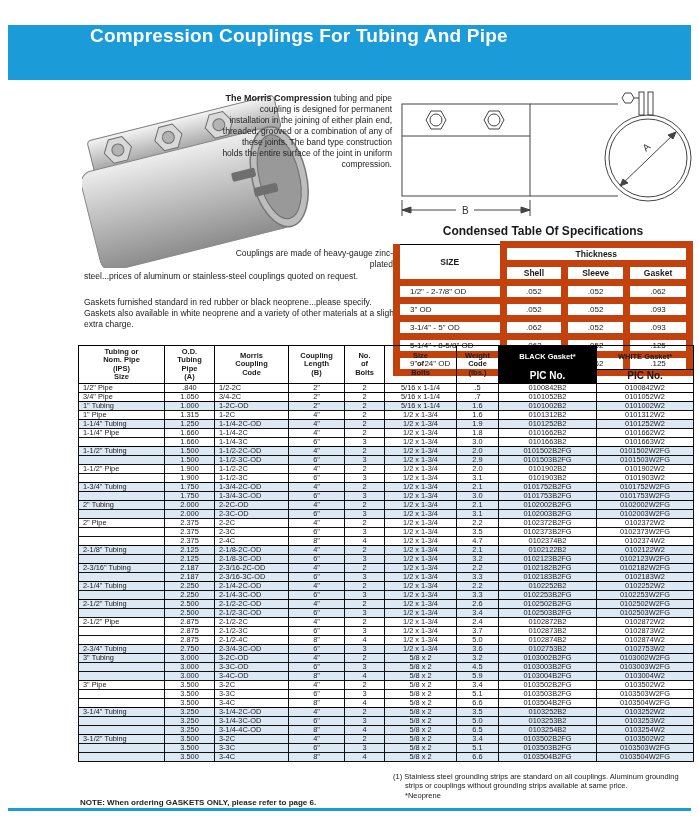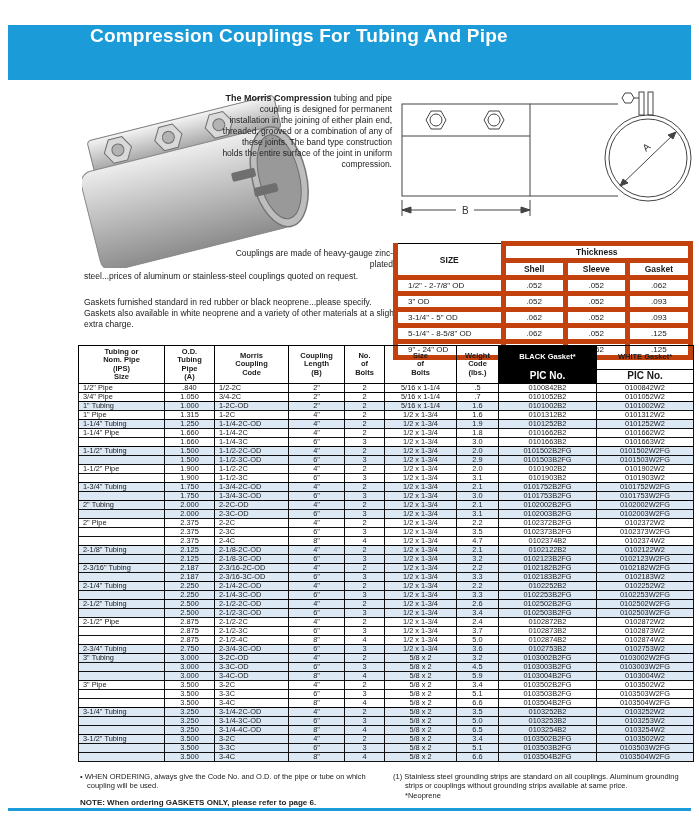--- a/index.html
+++ b/index.html
@@ -19,21 +19,21 @@
   .p2r { left:225px; top:248px; width:168px; text-align:right; }
   .p2l { left:84px; top:271px; width:308px; }
   .p3 { left:84px; top:297px; width:314px; }
 
   .diagram { position:absolute; left:394px; top:88px; }
 
   .spec-title { position:absolute; left:393px; top:224px; width:300px; text-align:center;
     font-size:12px; font-weight:bold; }
   .spec-table { position:absolute; left:393px; top:241px; width:300px; border-collapse:collapse;
     font-size:8px; }
-  .spec-table th, .spec-table td { border:5px solid #c2410c; text-align:center; padding:1px 2px; }
+  .spec-table th, .spec-table td { border:7px solid #c2410c; text-align:center; padding:1px 2px; }
   .spec-table th { font-size:8.5px; font-weight:bold; }
   .spec-table td { height:15px; }
   .spec-table td.left { text-align:left; padding-left:10px; }
   .spec-table th.sizehead { border-top:1px solid #000; }
 
   .main-table { position:absolute; left:78px; top:345px; width:615px; border-collapse:collapse;
     font-size:7.4px; border:1.5px solid #000; table-layout:fixed; }
   .main-table th { border:1px solid #000; font-size:7.5px; font-weight:bold;
     white-space:pre-line; vertical-align:middle; line-height:8.5px; padding:1px 1px; }
   .main-table td { border:1px solid #111; text-align:center; height:8.5px;
@@ -128,20 +128,21 @@
         <line x1="8" y1="122" x2="62" y2="122"></line>
         <line x1="80" y1="122" x2="136" y2="122"></line>
         <polygon points="8,122 17,119 17,125" fill="#444"></polygon>
         <polygon points="136,122 127,119 127,125" fill="#444"></polygon>
       </g>
       <text x="252" y="64" font-size="10" fill="#333" transform="rotate(-40 252 64)">A</text>
       <text x="68" y="126" font-size="10" fill="#333">B</text>
     </svg>
   </div>
 
+  <div class="spec-title">Condensed Table Of Specifications</div>
 
   <table class="spec-table">
     <colgroup>
         <col style="width:110px">
         <col style="width:63px">
         <col style="width:63px">
         <col style="width:64px">
       </colgroup>
     <thead>
       <tr>
@@ -692,20 +693,19 @@
           <td>8"</td>
           <td>4</td>
           <td>5/8 x 2</td>
           <td>6.6</td>
           <td>0103504B2FG</td>
           <td>0103504W2FG</td>
         </tr>
       </tbody>
   </table>
 
-  <div class="fn fn-left"><span>•</span> <span>WHEN ORDERING, always give the Code No. and O.D. of the pipe or tube on which coupling will be used.</span></div>
   <div class="fn fn-right">(1)  Stainless steel grounding strips are standard on all couplings. Aluminum grounding strips or couplings without grounding strips available at same price.</div>
   <div class="fn fn-neo">*Neoprene</div>
   <div class="fn fn-note">NOTE: When ordering GASKETS ONLY, please refer to page 6.</div>
 
   <div class="bottom-rule"></div>
 
 </div>
 
 </body></html>

